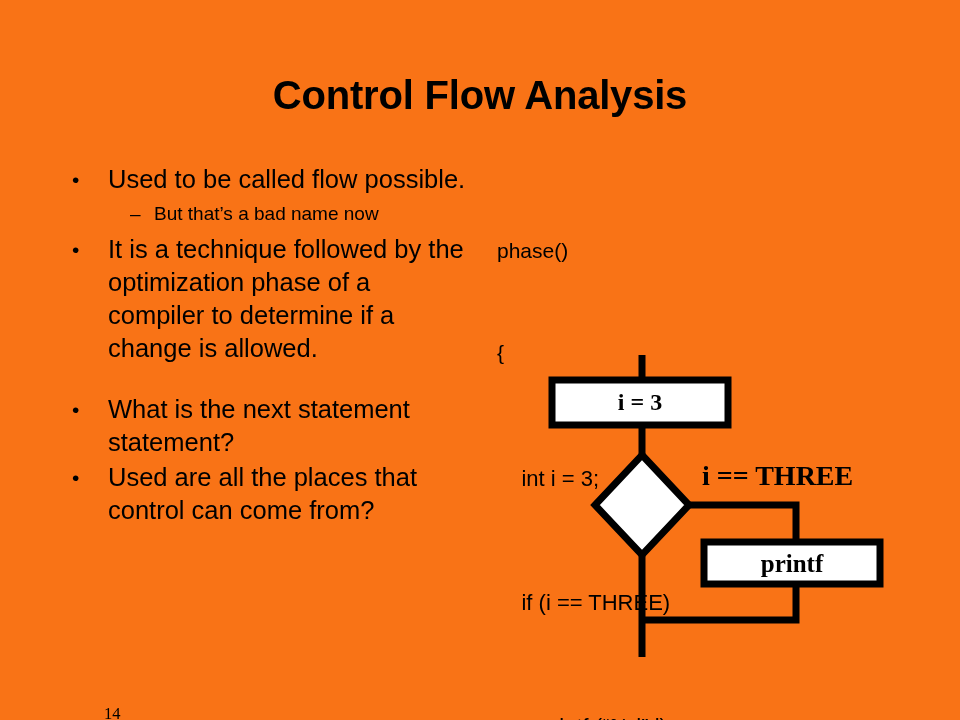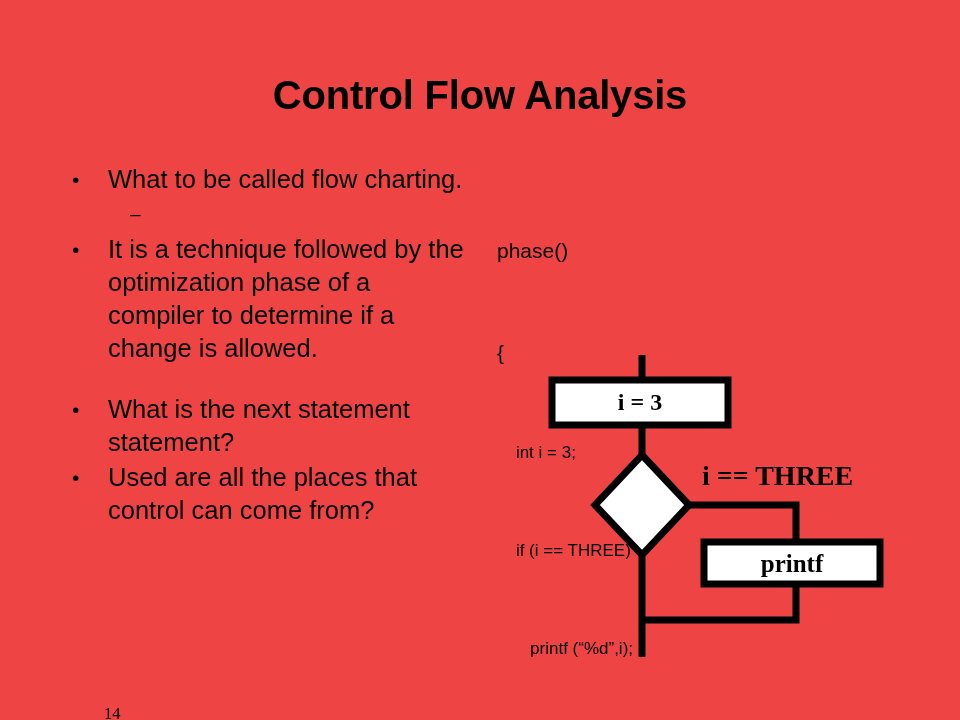--- a/index.html
+++ b/index.html
@@ -5,21 +5,21 @@
 <style>
   html, body {
     margin: 0;
     padding: 0;
     background: #ffffff;
   }
   #slide {
     position: relative;
     width: 960px;
     height: 720px;
-    background: #ef4444;
+    background: #f97316;
     overflow: hidden;
     font-family: "Liberation Sans", sans-serif;
     color: #000000;
   }
 
   
   #slide-title {
     position: absolute;
     left: 0;
     top: 72px;
@@ -85,22 +85,23 @@
     width: 300px;
     font-family: "Liberation Sans", sans-serif;
     font-size: 21px;
     line-height: 34px;
     white-space: pre;
   }
   .code-line {
     white-space: pre;
   }
   .code-line.small {
-    font-size: 17px;
+    font-size: 22px;
     line-height: 30px;
+    margin-top: 26px;
   }
 
   
   #flowchart {
     position: absolute;
     left: 530px;
     top: 345px;
     width: 400px;
     height: 330px;
   }
@@ -141,25 +142,26 @@
 <body>
 
 <div id="slide">
 
   <div id="slide-title">Control Flow Analysis</div>
 
   <div id="bullets">
 
     <div class="bullet-row level-1">
       <span class="bullet-mark">•</span>
-      <span class="bullet-text">What to be called flow charting.</span>
+      <span class="bullet-text">Used to be called flow possible.</span>
     </div>
 
     <div class="bullet-row level-2">
       <span class="bullet-mark">–</span>
+      <span class="bullet-text">But that’s a bad name now</span>
     </div>
 
     <div class="bullet-row level-1">
       <span class="bullet-mark">•</span>
       <span class="bullet-text">It is a technique followed by the optimization phase of a compiler to determine if a change is allowed.</span>
     </div>
 
     <div class="spacer-gap"></div>
 
     <div class="bullet-row level-1">

